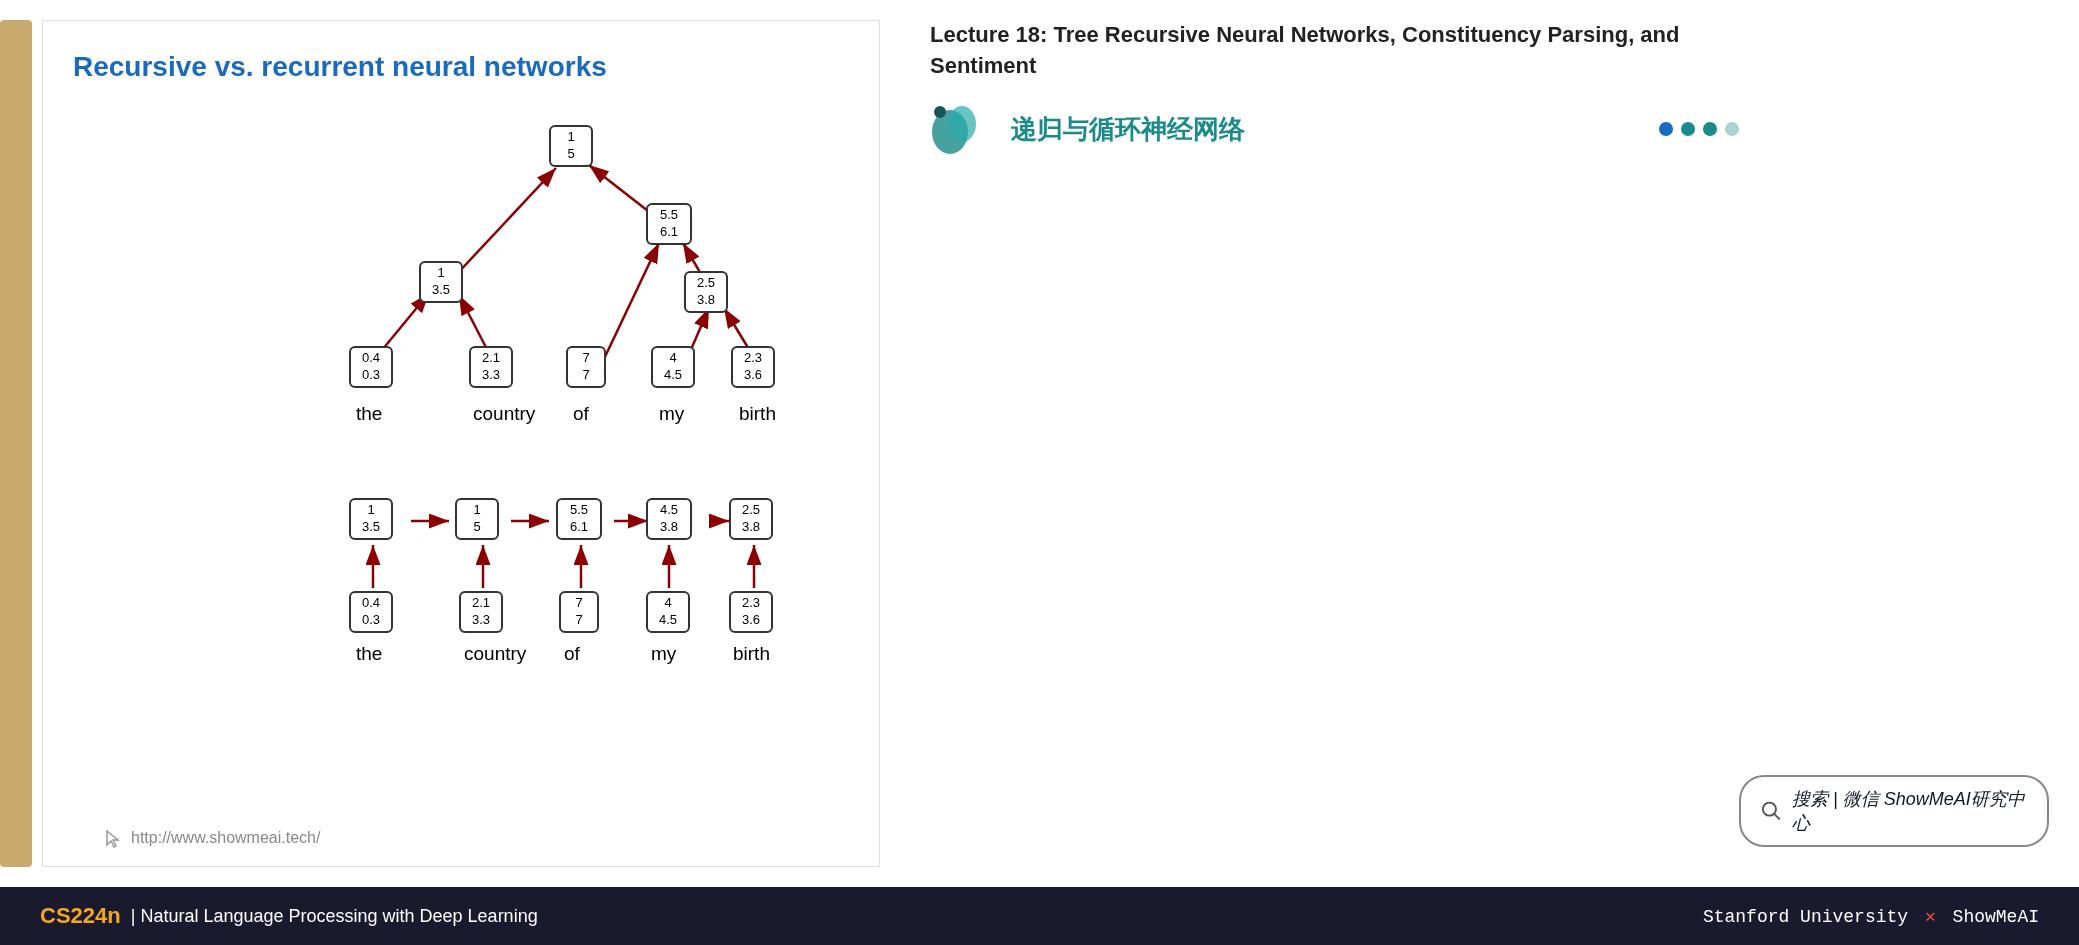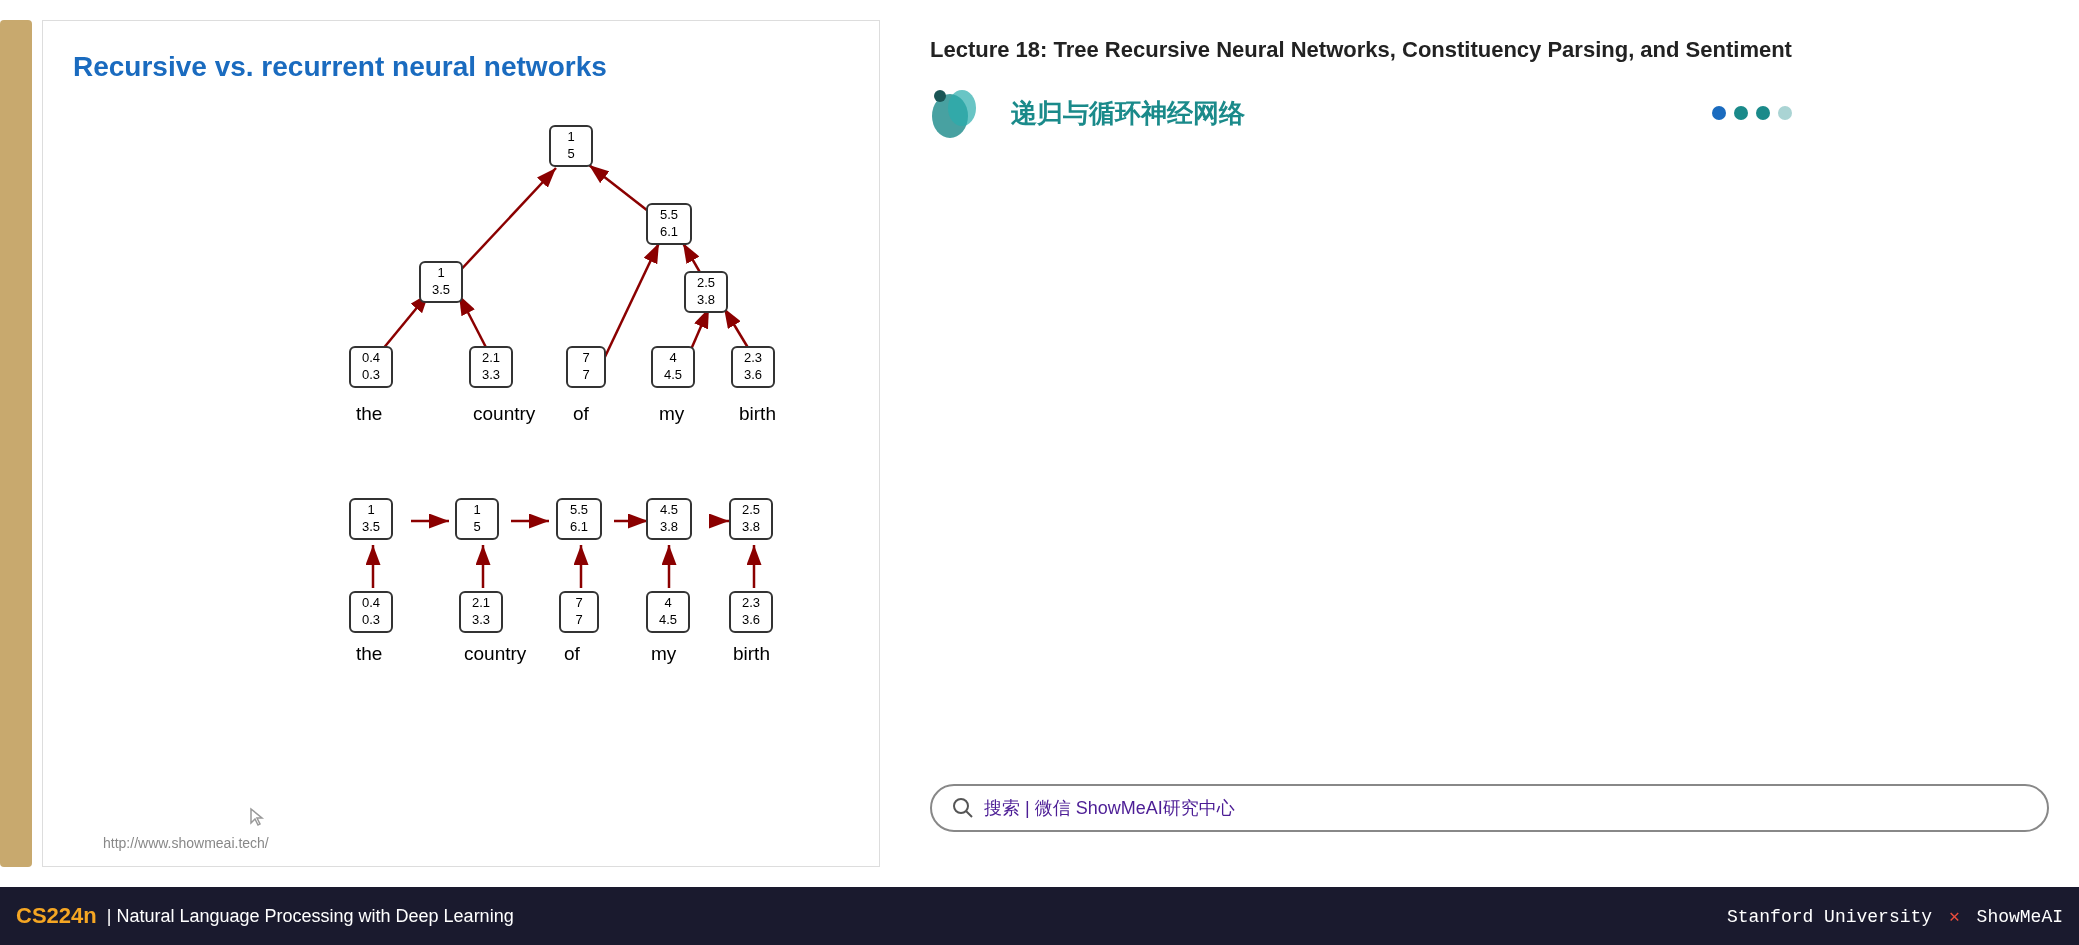--- a/index.html
+++ b/index.html
@@ -80,33 +80,32 @@
       width: 100%;
       height: 100%;
       pointer-events: none;
     }
 
     .slide-url {
       position: absolute;
       bottom: 15px;
       left: 60px;
       color: #888;
-      font-size: 14px;
-      display: flex;
-      align-items: flex-end;
+      font-size: 16px;
+      display: flex;
+      align-items: flex-start;
       gap: 6px;
-      flex-direction: column;
     }
 
     
     .right-panel {
       flex: 1;
-      padding: 35px 30px;
-      display: flex;
-      flex-direction: column;
+      padding: 20px 30px;
+      display: flex;
+      flex-direction: row;
     }
 
     .lecture-title {
       font-size: 22px;
       font-weight: bold;
       color: #222;
       line-height: 1.4;
       margin-bottom: 20px;
     }
 
@@ -156,21 +155,21 @@
       width: 22px;
       height: 22px;
     }
 
     
     .footer {
       background: #1a1a2e;
       height: 58px;
       display: flex;
       align-items: center;
-      padding: 0 16px;
+      padding: 0 40px;
       justify-content: space-between;
       flex-shrink: 0;
     }
 
     .footer-left {
       display: flex;
       align-items: center;
       gap: 10px;
       color: #fff;
       font-size: 18px;
@@ -325,21 +324,21 @@
         </div>
       </div>
     </div>
 
     <div style="flex:1;"></div>
     <div class="search-box">
       <svg class="search-icon-svg" viewBox="0 0 22 22">
         <circle cx="9" cy="9" r="7" fill="none" stroke="#555" stroke-width="2"></circle>
         <line x1="14" y1="14" x2="20" y2="20" stroke="#555" stroke-width="2"></line>
       </svg>
-      <span style="font-size:18px; color:#4c1d95;">搜索 | 微信 ShowMeAI研究中心</span>
+      <span style="font-size:18px; color:#0f172a;font-style:italic;">搜索 | 微信 ShowMeAI研究中心</span>
     </div>
   </div>
 </div>
 
 <div class="footer">
   <div class="footer-left">
     <span class="cs-badge">CS224n</span>
     <span>| Natural Language Processing with Deep Learning</span>
   </div>
   <div class="footer-right">

